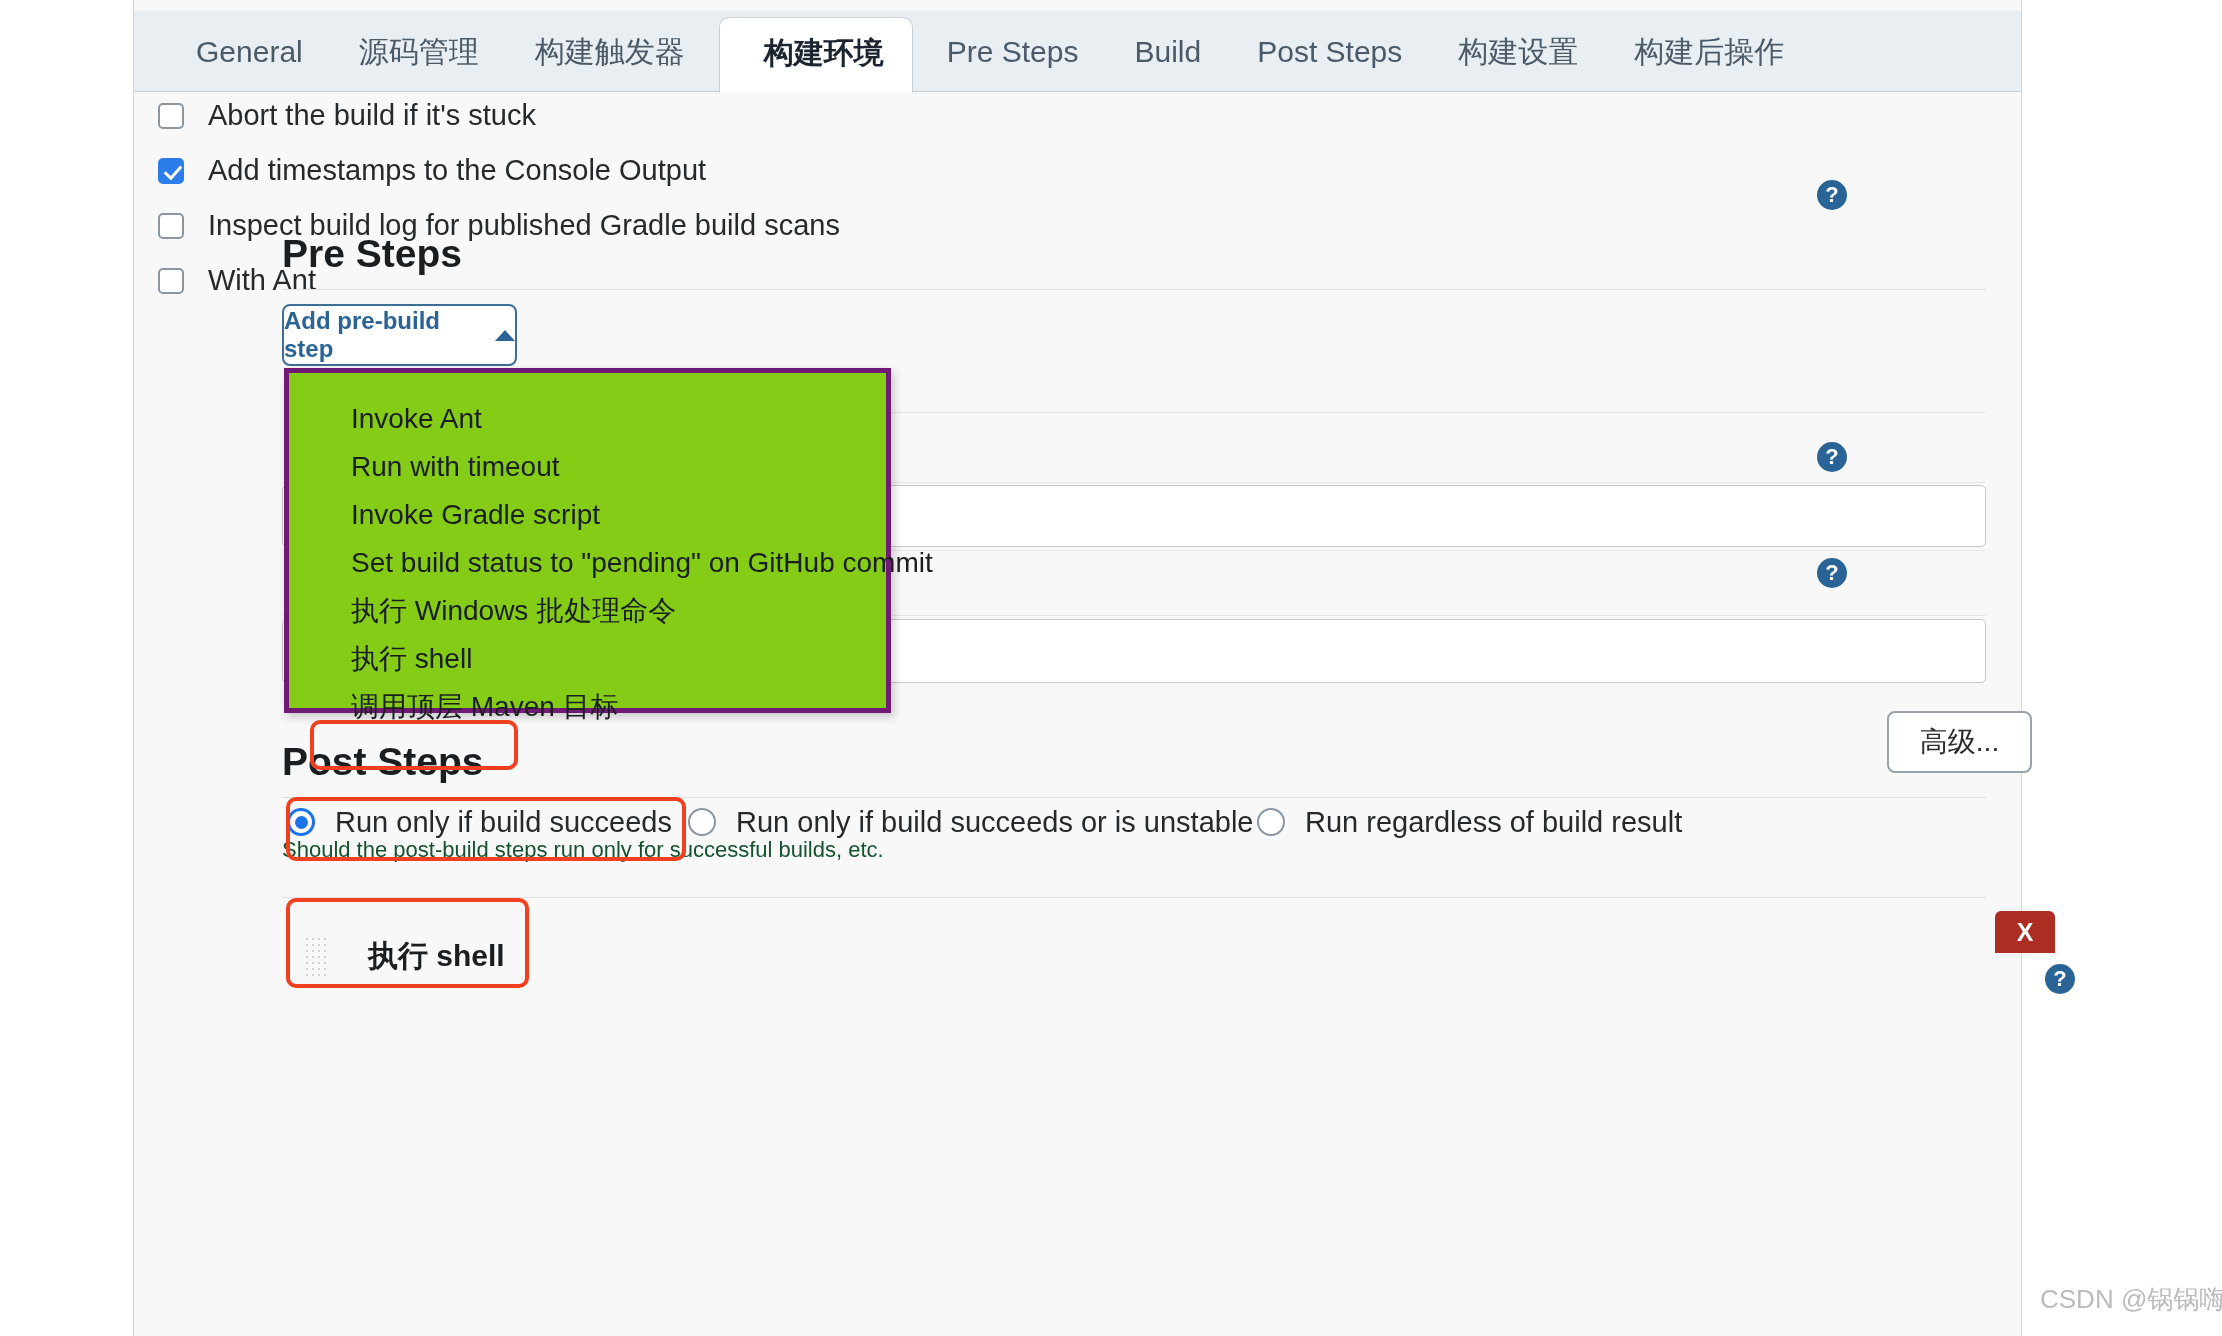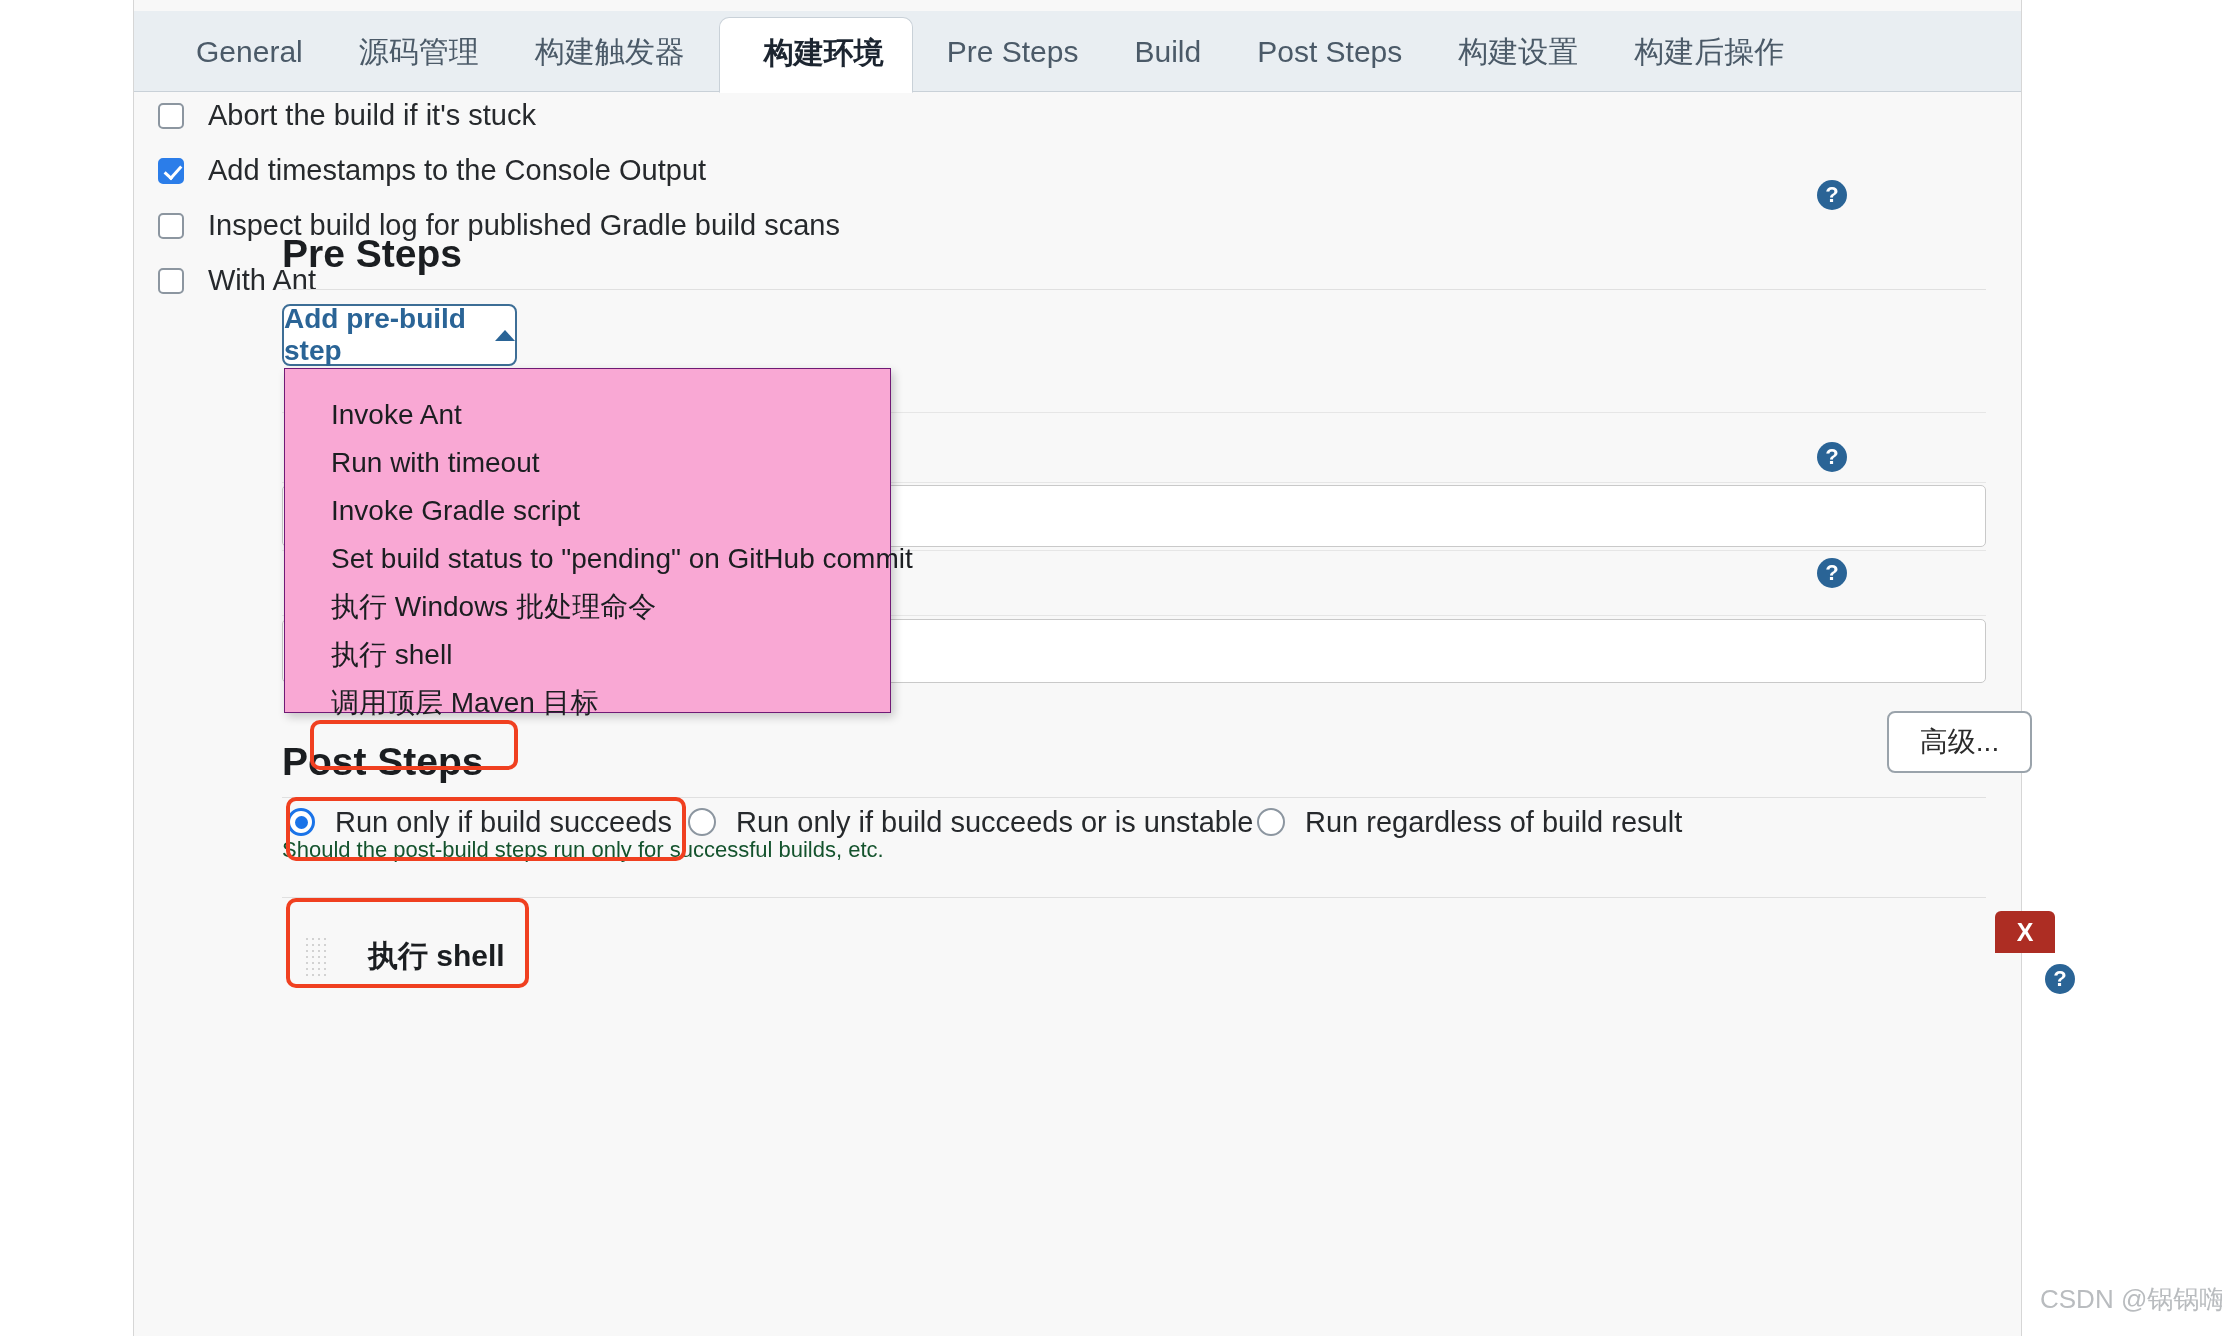--- a/index.html
+++ b/index.html
@@ -89,39 +89,40 @@
   }
   .sec-rule{
     position:absolute;left:148px;width:1704px;height:1px;background:#e0e0e0;
   }
 
   
   .addbtn{
     position:absolute;
     border:2px solid #3d6e96;border-radius:8px;
     background:#ffffff;
-    color:#2a6496;font-size:28px;font-weight:bold;
+    color:#2a6496;font-size:24px;font-weight:bold;
     display:flex;align-items:center;justify-content:center;
     cursor:pointer;box-sizing:border-box;
   }
   .caret-up{
     display:inline-block;margin-left:14px;
     width:0;height:0;
     border-left:10px solid transparent;border-right:10px solid transparent;
     border-bottom:11px solid #2a6496;
   }
 
   
   .dropdown{
     position:absolute;
-    background:#f9a8d4;
-    border:1px solid #701a75;
+    background:#84cc16;
+    border:5px solid #701a75;
     box-shadow:3px 4px 9px rgba(0,0,0,.20);
     z-index:20;
     box-sizing:border-box;
+    padding-left:16px;
   }
   .dd-item{
     font-size:28px;color:#1b1e21;
     height:48px;line-height:48px;
     padding-left:46px;white-space:nowrap;cursor:pointer;
   }
 
   
   .tfield{
     position:absolute;

